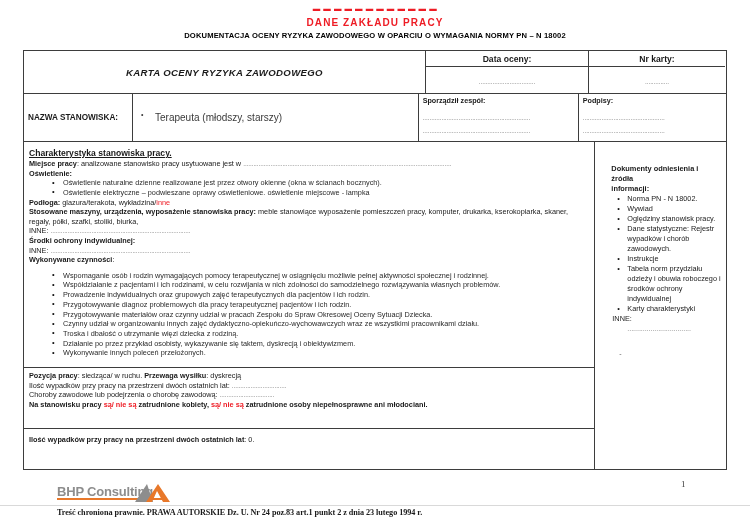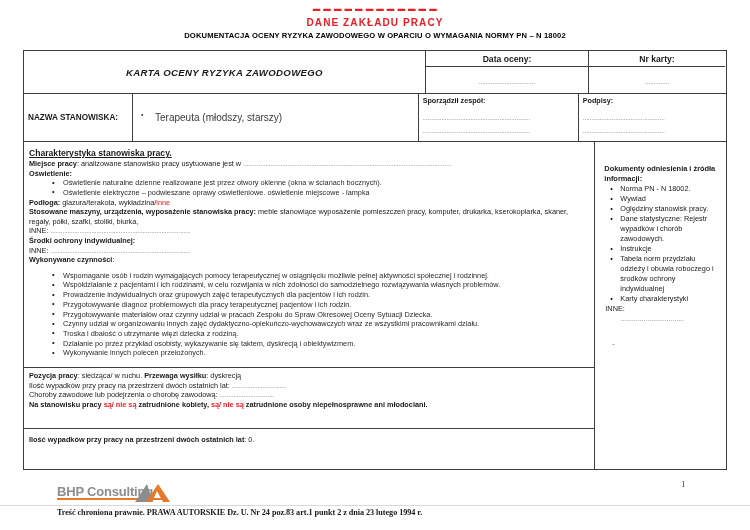--- a/index.html
+++ b/index.html
@@ -132,21 +132,21 @@
     top: -1px;
     font-size: 7px;
   }
   .c-spor { width: 163px; }
   .c-podp { width: 151px; }
   .small-lbl { font-size: 7.2px; font-weight: bold; }
 
   
   .body-row { display: flex; }
   .c-left  { width: 572px; padding: 3px 5px 2px 5px; box-sizing: border-box; }
-  .c-right { width: 132px; padding: 22px 5px 2px 9px; box-sizing: border-box; }
+  .c-right { width: 132px; padding: 22px 5px 2px 16px; box-sizing: border-box; }
 
   .sect-title {
     font-size: 8.6px;
     font-weight: bold;
     text-decoration: underline;
     margin-bottom: 1px;
   }
   .ln {
     font-size: 7.3px;
     line-height: 9.6px;

